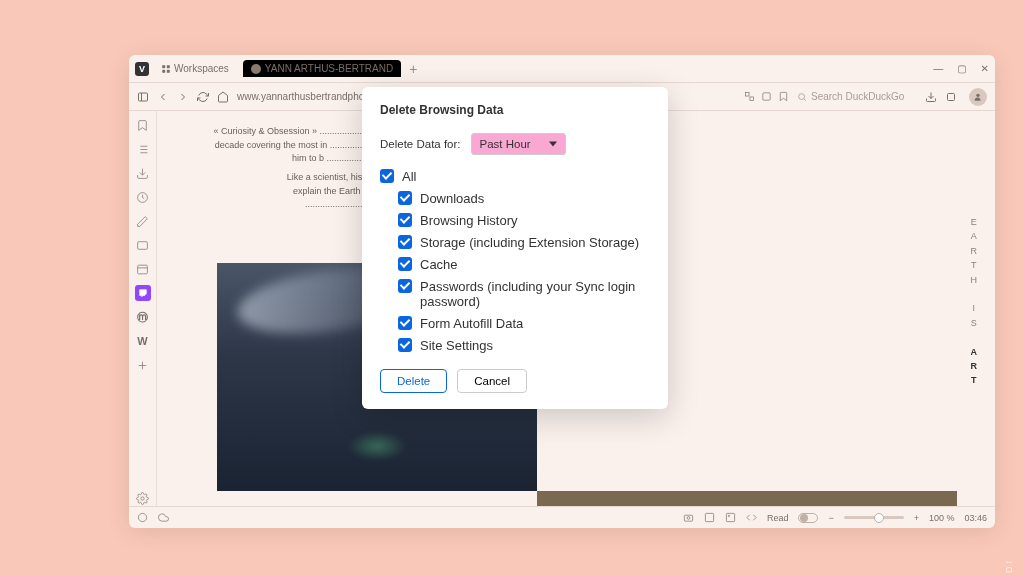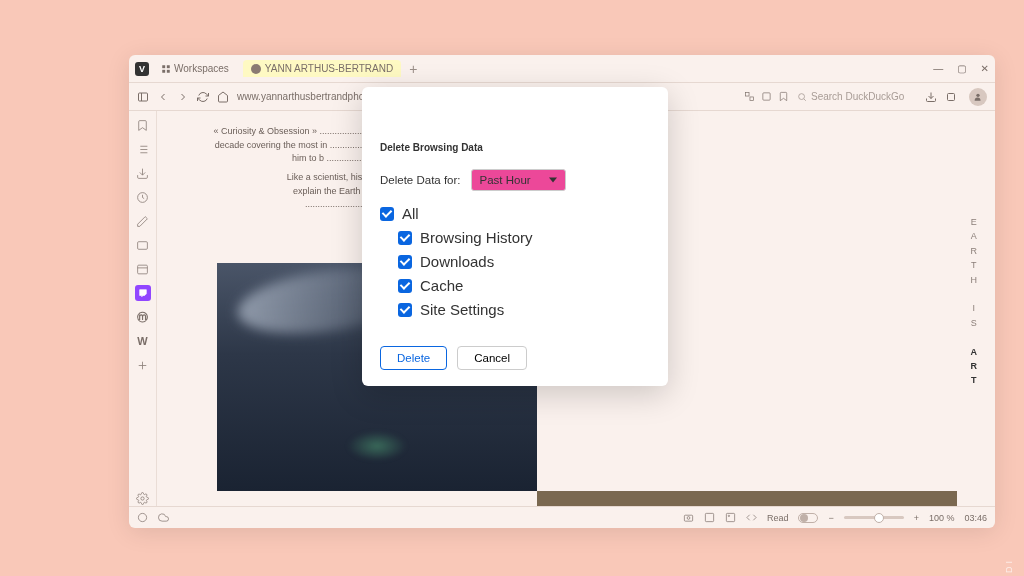--- a/index.html
+++ b/index.html
@@ -2,21 +2,21 @@
 <html><head>
 <meta charset="utf-8">
 <style>
 * { margin:0; padding:0; box-sizing:border-box; font-family:-apple-system,BlinkMacSystemFont,"Segoe UI",sans-serif; }
 body { width:1024px; height:576px; background:#f9c8b8; position:relative; overflow:hidden; }
 .window { position:absolute; left:129px; top:55px; width:866px; height:473px; background:#faf1ed; border-radius:6px; box-shadow:0 4px 24px rgba(0,0,0,0.1); display:flex; flex-direction:column; }
 .titlebar { height:28px; display:flex; align-items:center; padding:0 6px; border-bottom:1px solid #e6d8d1; font-size:10px; color:#7a6e68; }
 .vlogo { width:14px; height:14px; background:#333; border-radius:3px; display:flex; align-items:center; justify-content:center; color:#fff; font-weight:bold; font-size:9px; margin-right:6px; }
 .ws { display:flex; align-items:center; gap:3px; padding:2px 6px; border-radius:3px; margin-right:8px; }
 .ws svg { width:10px; height:10px; fill:#7a6e68; }
-.tab { display:flex; align-items:center; gap:4px; background:#fef9c3; padding:3px 8px; border-radius:4px 4px 0 0; font-size:10px; }
+.tab { display:flex; align-items:center; gap:4px; background:#000000; padding:3px 8px; border-radius:4px 4px 0 0; font-size:10px; }
 .tab-fav { width:10px; height:10px; border-radius:50%; background:#8a7a72; }
 .newtab { margin-left:8px; color:#9a8e88; font-size:14px; cursor:pointer; }
 .wincontrols { margin-left:auto; display:flex; gap:14px; font-size:10px; color:#7a6e68; }
 .wincontrols span { cursor:pointer; }
 .addrbar { height:28px; display:flex; align-items:center; padding:0 8px; gap:8px; border-bottom:1px solid #e6d8d1; font-size:10px; color:#7a6e68; }
 .addrbar .navbtn { cursor:pointer; display:flex; align-items:center; }
 .addrbar .navbtn svg { width:12px; height:12px; stroke:#7a6e68; fill:none; stroke-width:2; }
 .url { flex:1; display:flex; align-items:center; gap:4px; }
 .url input { border:none; background:transparent; font-size:10px; color:#7a6e68; width:260px; outline:none; }
 .addr-icons { display:flex; gap:6px; align-items:center; }
@@ -44,29 +44,29 @@
 .hero::after { content:''; position:absolute; bottom:30px; left:50%; transform:translateX(-50%); width:60px; height:30px; background:radial-gradient(ellipse,#3a6a5a 0%,transparent 70%); filter:blur(2px); }
 .above { position:absolute; right:40px; top:258px; font-size:28px; font-weight:900; letter-spacing:2px; color:#2a2420; }
 .block2 { position:absolute; left:380px; top:380px; width:420px; height:80px; background:#7a6850; }
 .statusbar { height:22px; border-top:1px solid #e6d8d1; display:flex; align-items:center; padding:2px 8px; gap:10px; font-size:9px; color:#7a6e68; }
 .statusbar .sicon { cursor:pointer; display:flex; }
 .statusbar .sicon svg { width:11px; height:11px; stroke:#7a6e68; fill:none; stroke-width:1.5; }
 .statusbar .spacer { flex:1; }
 .slider { width:60px; height:3px; background:#d8c8c0; border-radius:2px; position:relative; }
 .slider::after { content:''; position:absolute; left:50%; top:-3px; width:8px; height:8px; background:#fff; border:1px solid #c0b0a8; border-radius:50%; }
 .dialog { position:absolute; left:362px; top:87px; width:306px; background:#fff; border-radius:6px; box-shadow:0 8px 32px rgba(0,0,0,0.18); padding:16px 18px; font-size:12px; color:#333; }
-.dialog h2 { font-size:10px; font-weight:600; margin-bottom:16px;margin-top:39px; }
+.dialog h2 { font-size:12px; font-weight:600; margin-bottom:16px; }
 .dfor { display:flex; align-items:center; gap:10px; margin-bottom:14px; font-size:11.5px; }
-.dsel { border:1px solid #ccc; border-radius:3px; padding:4px 8px; display:flex; align-items:center; gap:18px; font-size:11.5px; background:#ec4899; cursor:pointer; }
+.dsel { border:1px solid #ccc; border-radius:3px; padding:4px 8px; display:flex; align-items:center; gap:18px; font-size:11.5px; background:#f9a8d4; cursor:pointer; }
 .dsel svg { width:8px; height:8px; fill:#333; }
-.chk { display:flex; align-items:center; gap:8px; margin-bottom:7px; font-size:15px; }
+.chk { display:flex; gap:8px; margin-bottom:7px; font-size:13px; }
 .chk.sub { margin-left:18px; }
 .cb { width:14px; height:14px; background:#0a66e0; border-radius:3px; position:relative; flex-shrink:0; }
 .cb::after { content:''; position:absolute; left:4px; top:1px; width:4px; height:7px; border:solid #fff; border-width:0 2px 2px 0; transform:rotate(45deg); }
-.dbtns { display:flex; gap:10px; margin-top:28px; }
+.dbtns { display:flex; gap:10px; margin-top:16px; }
 .dbtn { padding:5px 16px; border:1px solid #ccc; border-radius:4px; font-size:11.5px; background:#fff; cursor:pointer; }
 .dbtn.primary { border-color:#0a66e0; color:#0a66e0; }
 .brand { position:absolute; right:10px; bottom:18px; font-size:9px; letter-spacing:3px; color:rgba(255,255,255,0.7); transform:rotate(-90deg); transform-origin:right bottom; }
 </style>
 </head>
 <body>
 
 <div class="window">
 
   <div class="titlebar">
@@ -297,29 +297,41 @@
           <polygon points="0,2 10,2 5,8"></polygon>
         </svg>
     </div>
   </div>
   <label class="chk">
     <span class="cb"></span>
     <span>All</span>
   </label>
   <label class="chk sub">
       <span class="cb"></span>
+      <span>Downloads</span>
+    </label>
+  <label class="chk sub">
+      <span class="cb"></span>
       <span>Browsing History</span>
     </label>
   <label class="chk sub">
       <span class="cb"></span>
-      <span>Downloads</span>
+      <span>Storage (including Extension Storage)</span>
     </label>
   <label class="chk sub">
       <span class="cb"></span>
       <span>Cache</span>
+    </label>
+  <label class="chk sub">
+      <span class="cb"></span>
+      <span>Passwords (including your Sync login password)</span>
+    </label>
+  <label class="chk sub">
+      <span class="cb"></span>
+      <span>Form Autofill Data</span>
     </label>
   <label class="chk sub">
       <span class="cb"></span>
       <span>Site Settings</span>
     </label>
   <div class="dbtns">
     <button class="dbtn primary">Delete</button>
     <button class="dbtn">Cancel</button>
   </div>
 </div>

